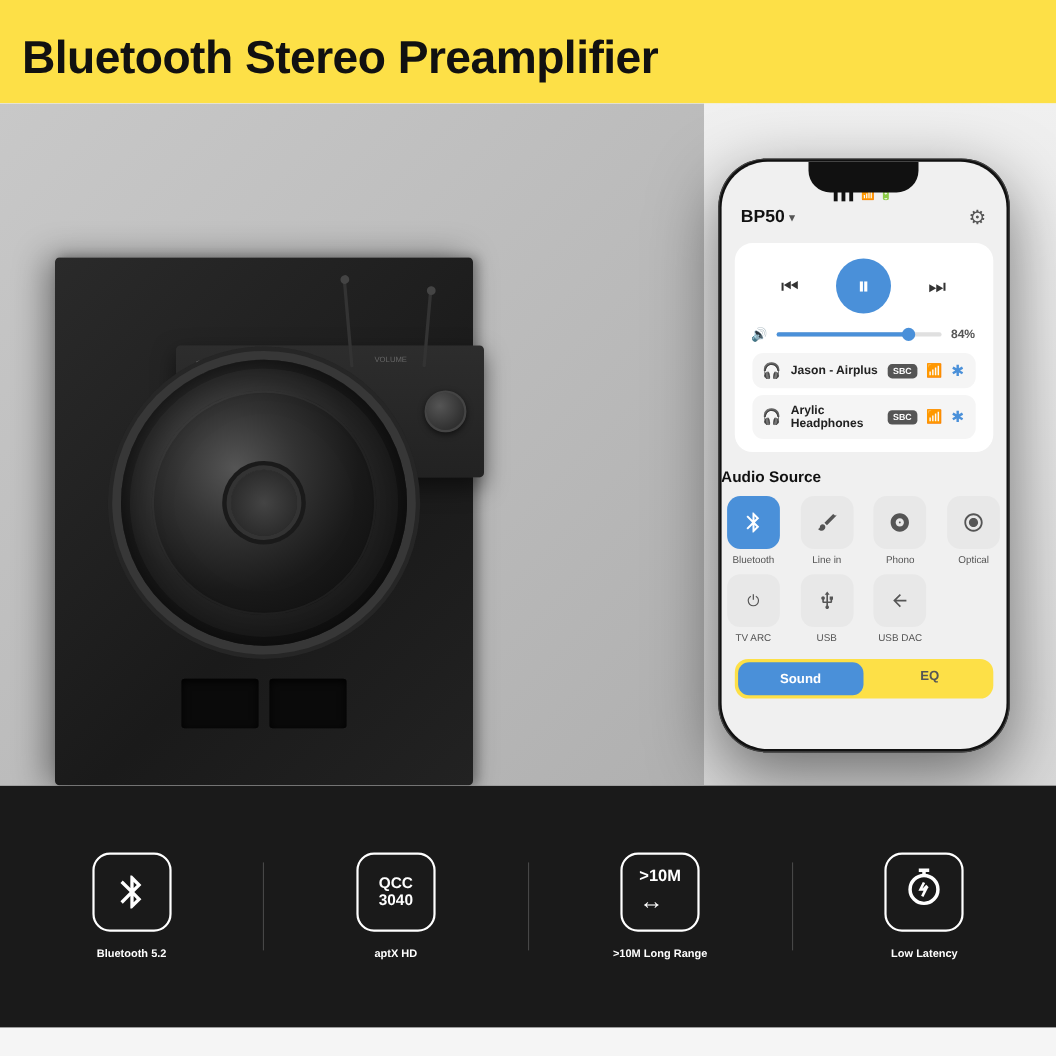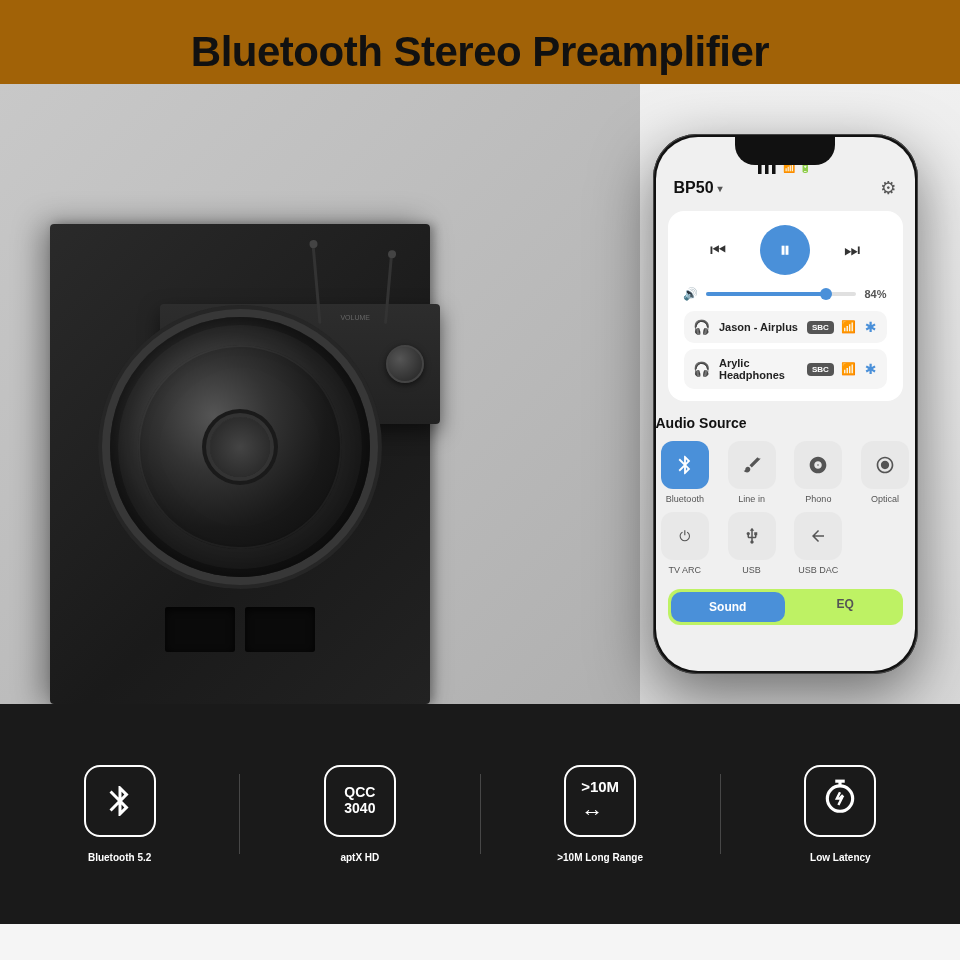--- a/index.html
+++ b/index.html
@@ -7,23 +7,22 @@
       width: 960px;
       height: 960px;
       background: #f5f5f5;
       font-family: -apple-system, BlinkMacSystemFont, 'Segoe UI', sans-serif;
       overflow: hidden;
       position: relative;
     }
 
     
     .header {
-      text-align: center;
-      padding: 28px 20px 8px;
-      background: #a16207;
+      padding: 28px 20px 18px;
+      background: #fde047;
     }
     .header h1 {
       font-size: 42px;
       font-weight: 800;
       color: #111;
       letter-spacing: -0.5px;
     }
 
     
     .main-area {
@@ -390,21 +389,21 @@
     }
     .source-btn.active { background: #4a90d9; color: white; }
     .source-btn.inactive { background: #e8e8e8; color: #555; }
     .source-label { font-size: 9px; color: #555; text-align: center; font-weight: 500; }
 
     
     .bottom-tabs {
       display: flex;
       margin: 0 12px;
       border-radius: 12px;
-      background: #bef264;
+      background: #fde047;
       overflow: hidden;
     }
     .bottom-tab {
       flex: 1;
       padding: 8px;
       text-align: center;
       font-size: 12px;
       font-weight: 600;
       color: #555;
     }

